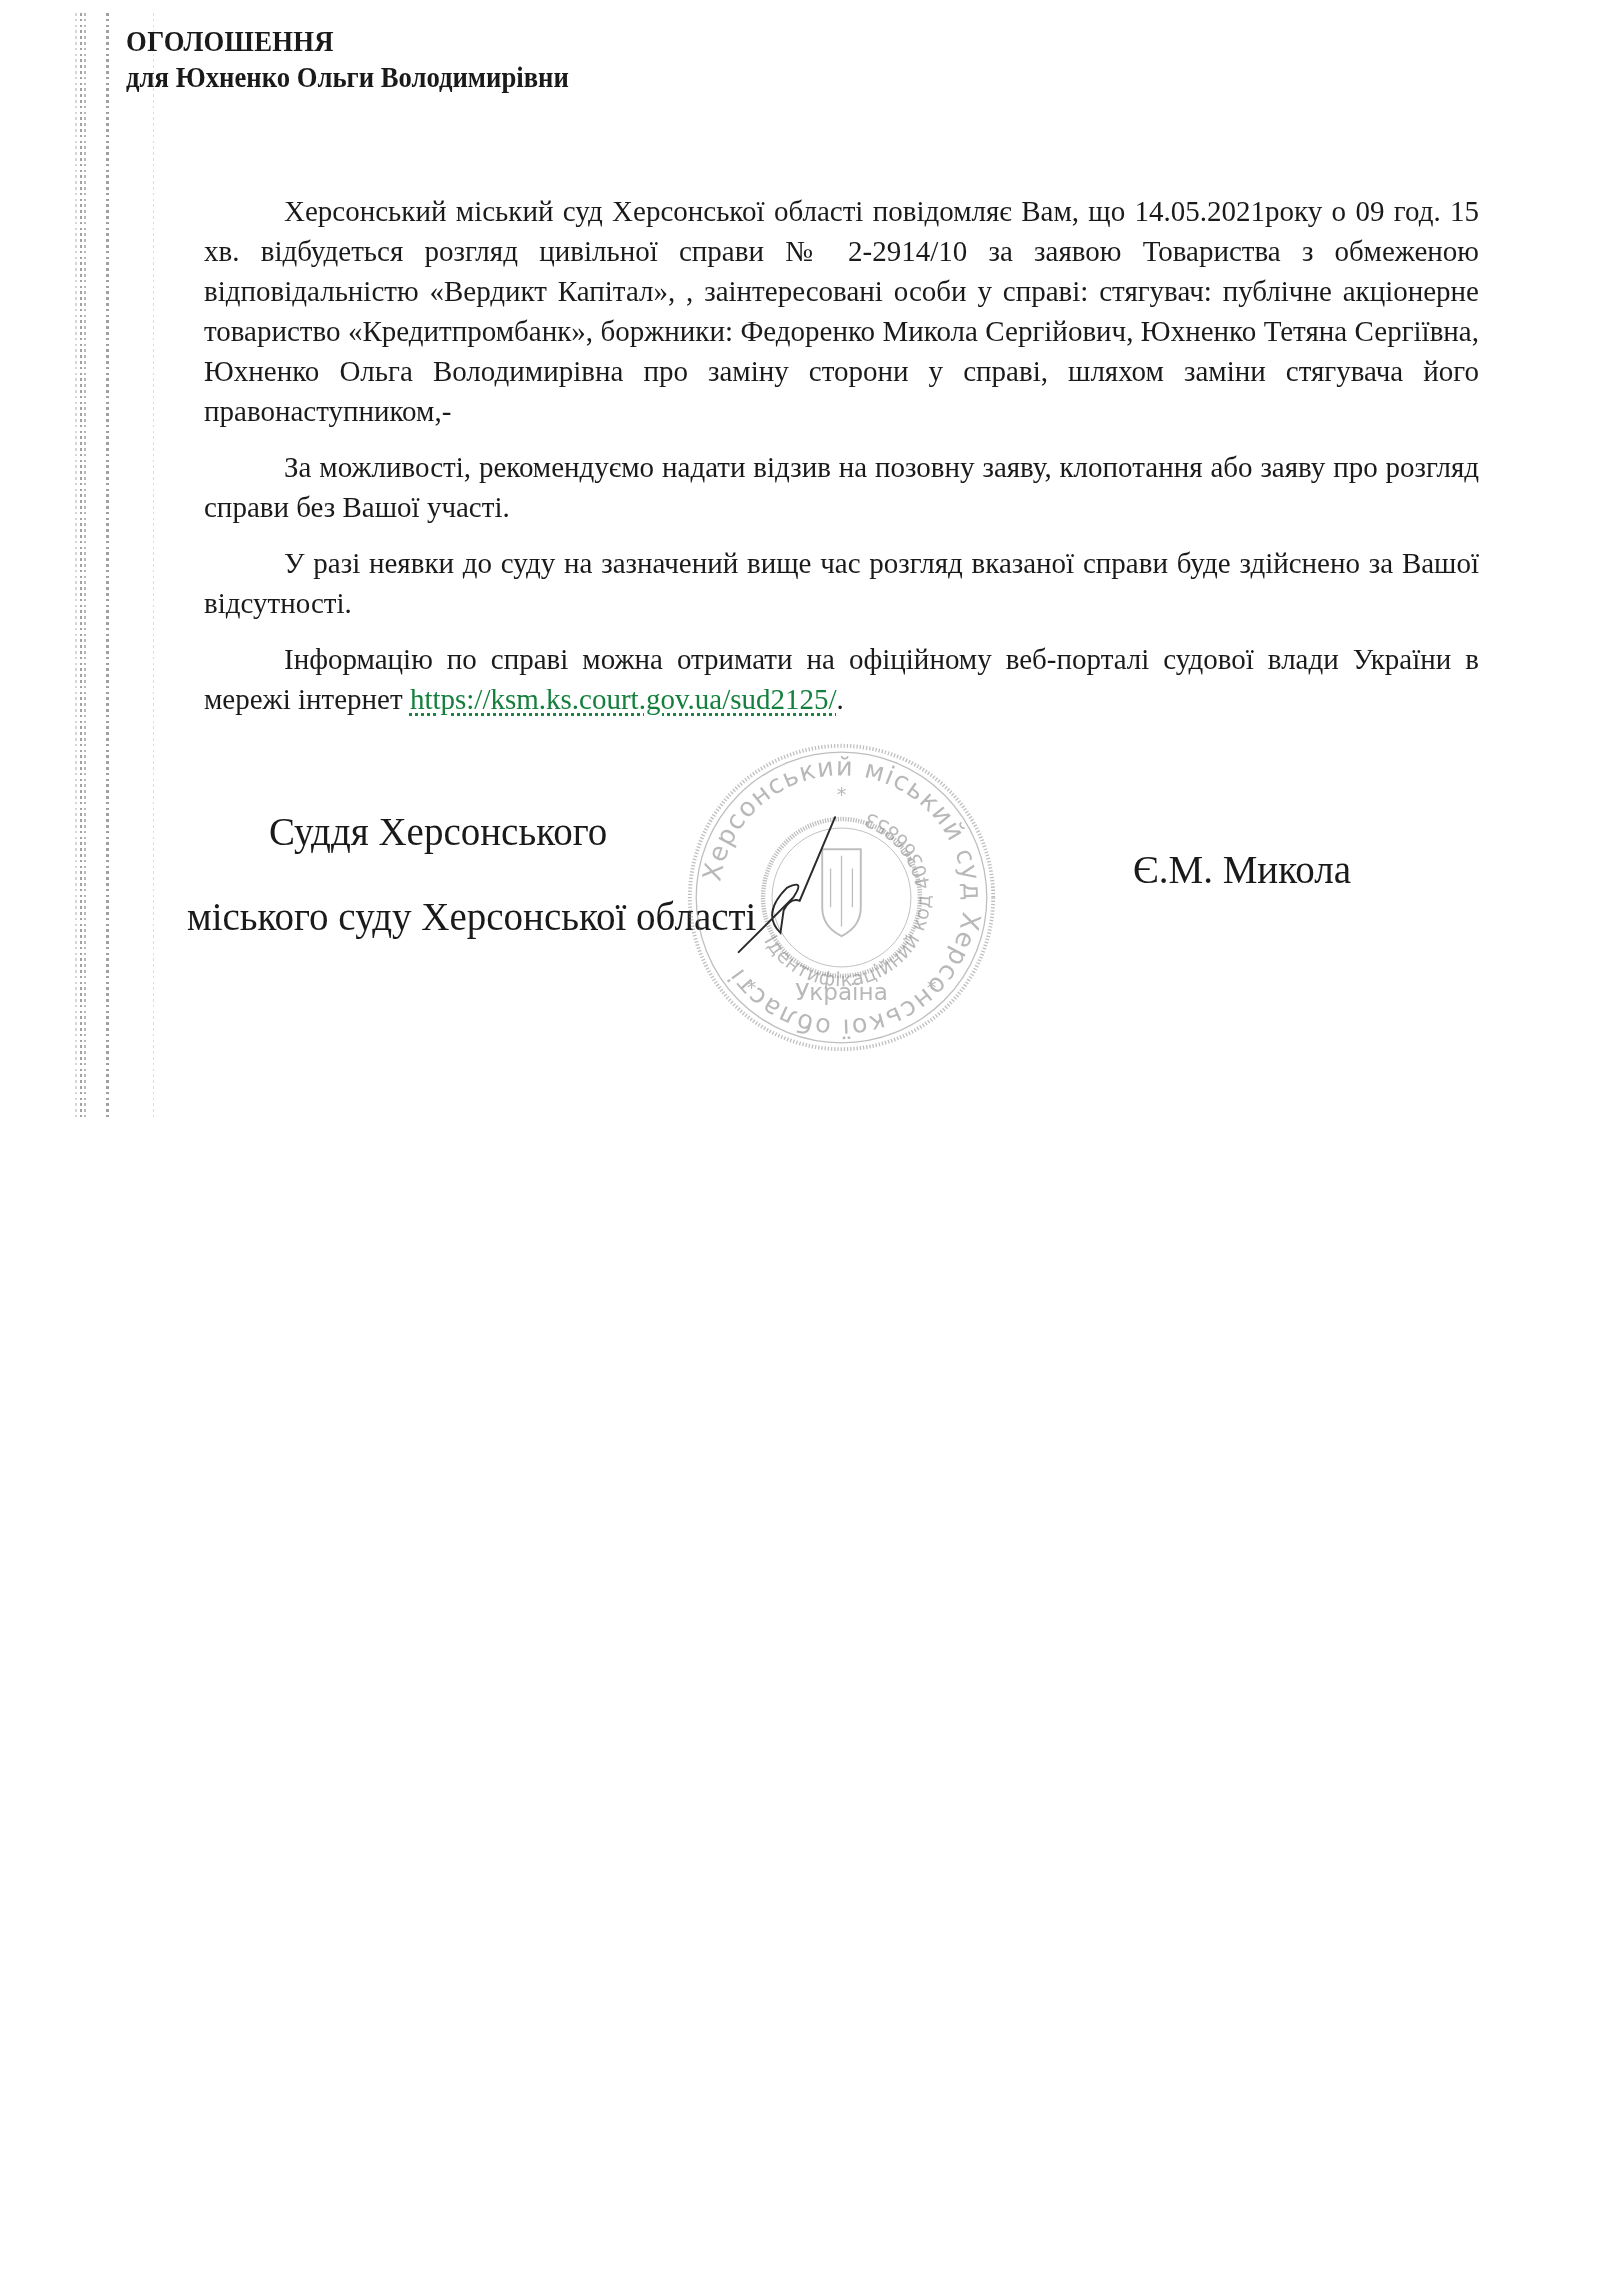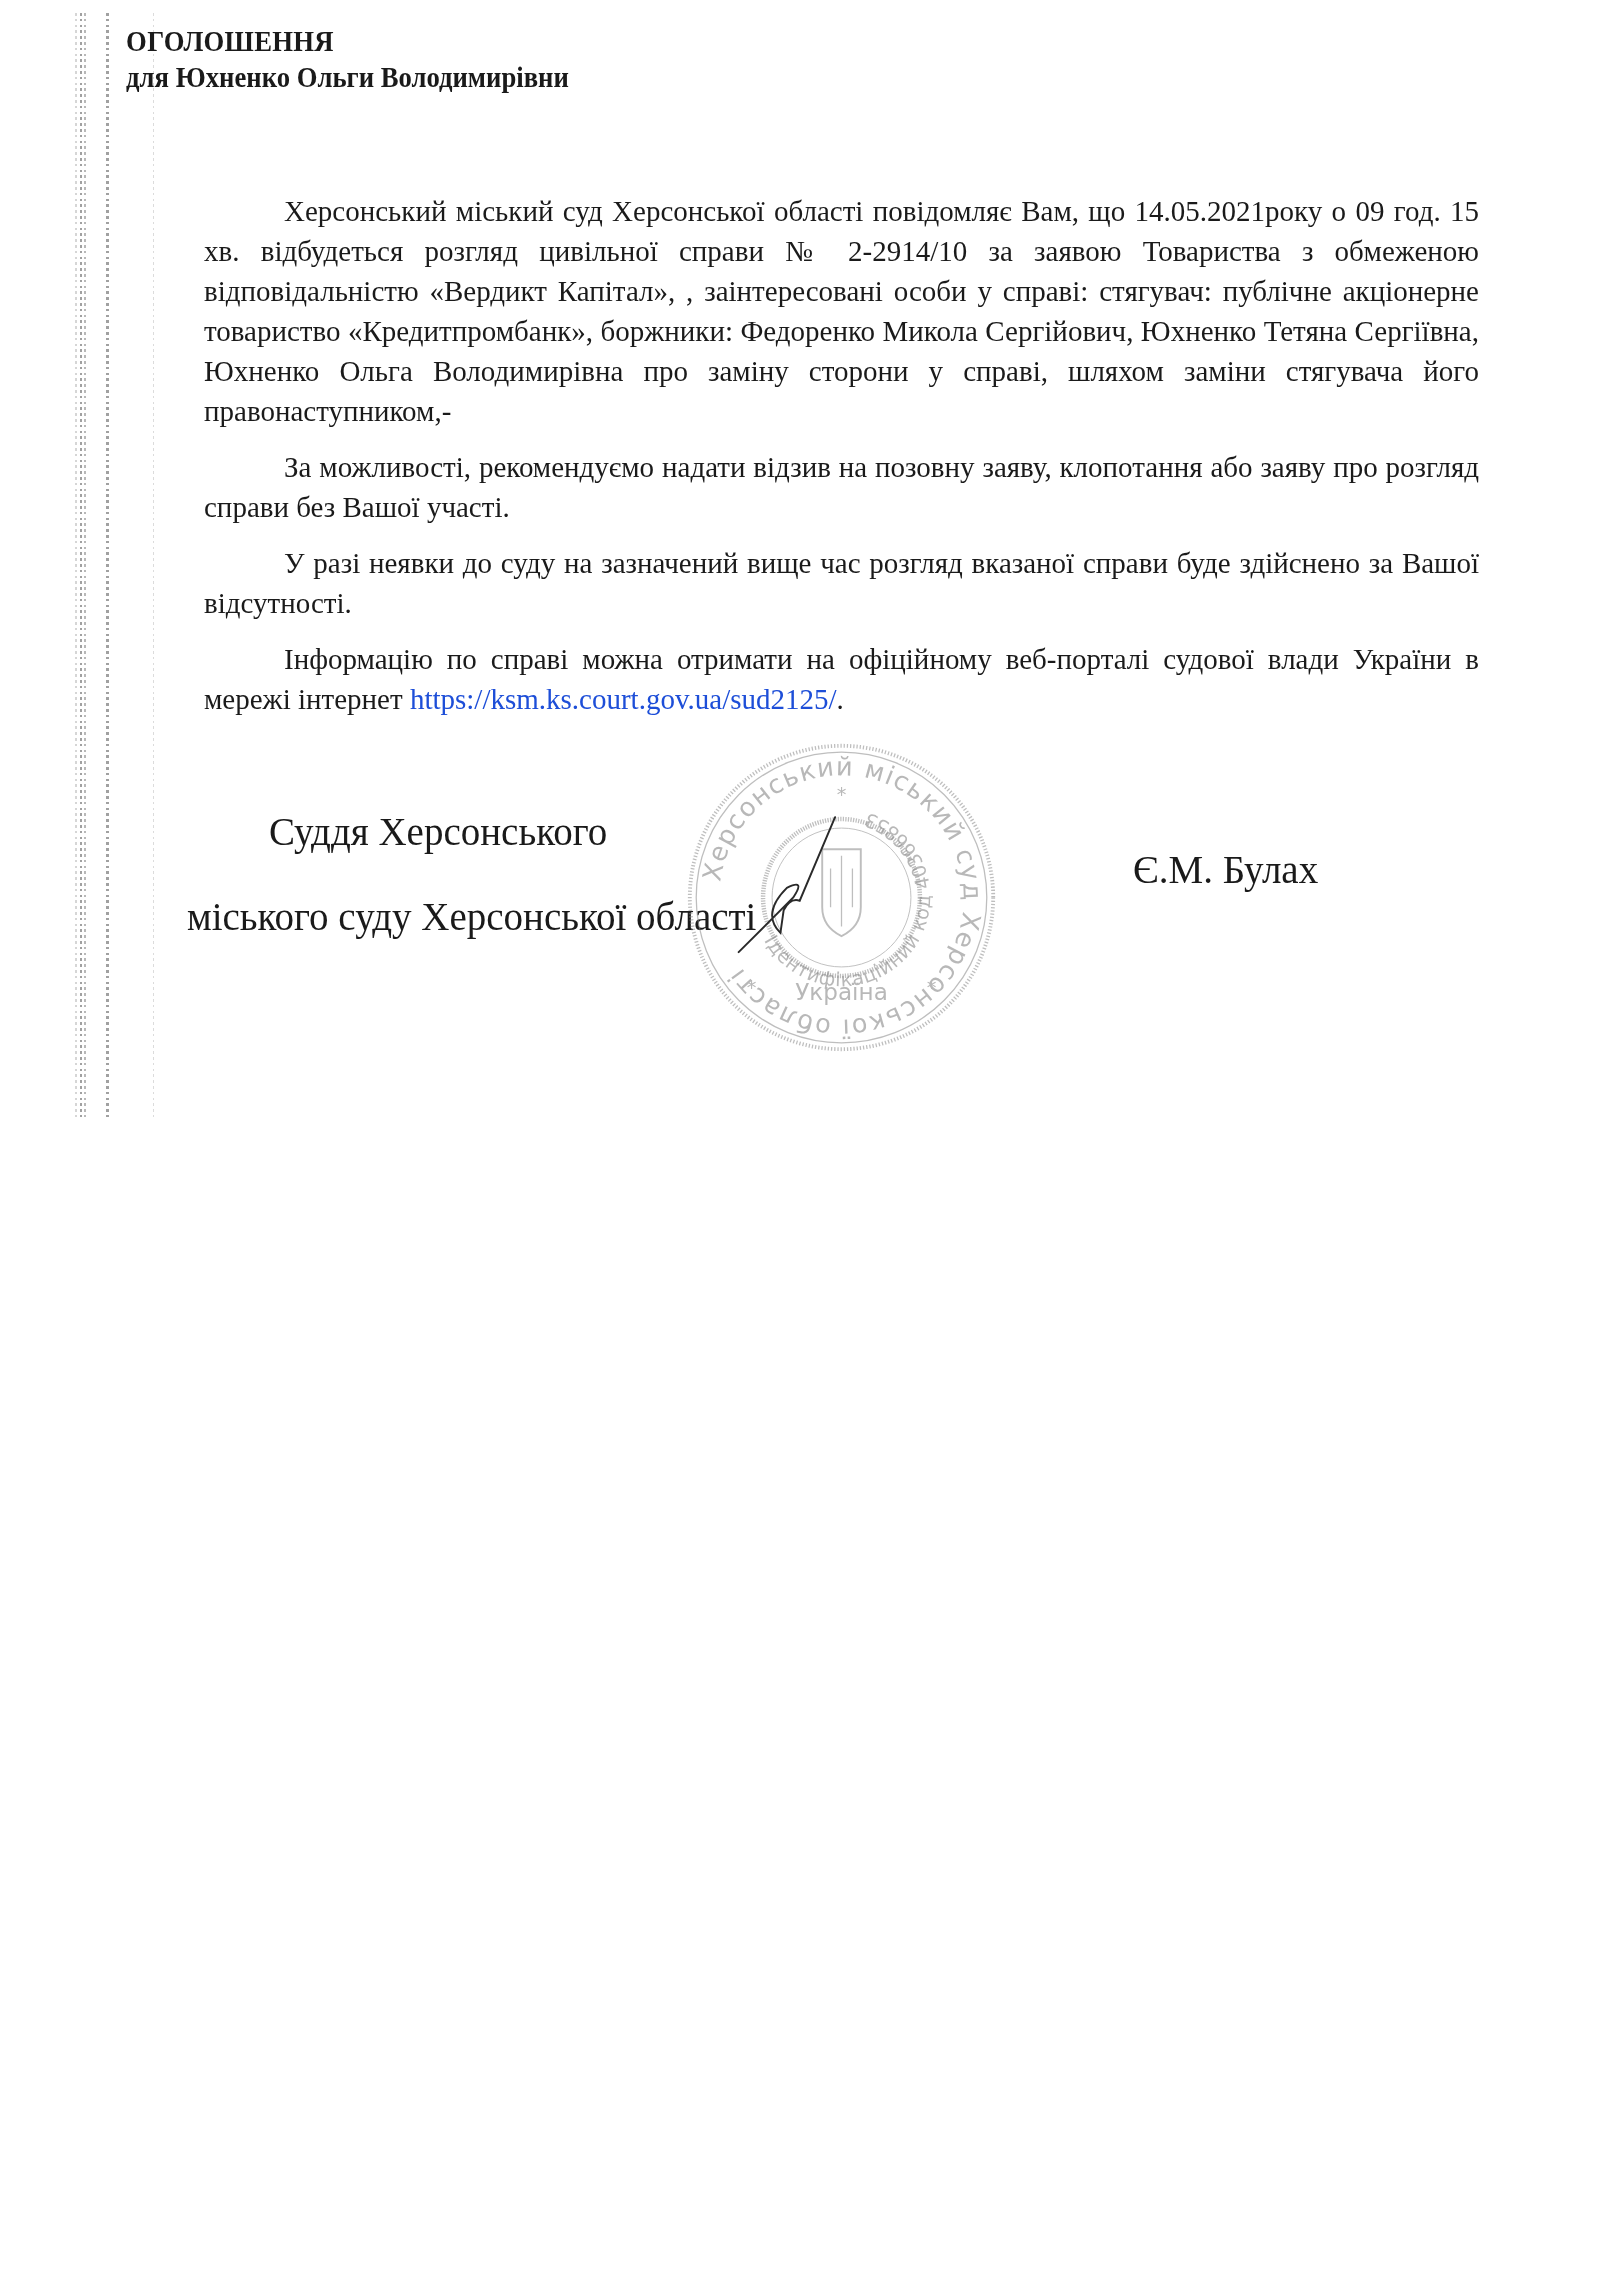--- a/index.html
+++ b/index.html
@@ -9,21 +9,21 @@
   .scan-streaks { position: absolute; left: 0; top: 13px; width: 193px; height: 1104px; pointer-events: none; }
   .streak { position: absolute; top: 0; width: 1.9px; background: repeating-linear-gradient(to bottom, rgba(40,40,40,0.55) 0 2.6px, rgba(255,255,255,0) 2.6px 5.8px); }
 
   .header { position: absolute; left: 0; right: 0; top: 23px; font-weight: bold; }
   .title { display: block; font-size: 29px; line-height: 36px; letter-spacing: 0.3px; transform: scaleX(0.92); margin-left: 64px; }
   .subtitle { display: block; font-size: 29px; line-height: 36px; transform: scaleX(0.92); margin-left: 64px; }
 
   .body { position: absolute; left: 188px; width: 1307px; top: 175px; font-size: 29px; line-height: 40px; }
   .para { margin: 16px; text-align: justify; text-indent: 80px; }
   .para.indent-extra { text-indent: 93px; }
-  .link { color: #1d4ed8; text-decoration-style: dotted; text-underline-offset: 3.9px; }
+  .link { color: #15803d; text-decoration: underline; text-decoration-style: dotted; text-underline-offset: 3.9px; }
 
   .sign { position: absolute; font-size: 39px; line-height: 39px; }
   .sign-title-1 { left: 269px; top: 812px; }
   .sign-title-2 { left: 187px; top: 897px; }
   .sign-name { left: 1133px; top: 850px; }
 
   .stamp { position: absolute; left: 684px; top: 740px; width: 315px; height: 315px; }
 </style>
 </head>
 <body>
@@ -43,21 +43,21 @@
 
 <div class="body">
   <p class="para">Херсонський міський суд Херсонської області повідомляє Вам, що  14.05.2021року о 09 год. 15 хв. відбудеться розгляд цивільної справи  № 2-2914/10 за заявою Товариства з обмеженою відповідальністю «Вердикт Капітал», , заінтересовані особи у справі: стягувач: публічне акціонерне товариство «Кредитпромбанк», боржники: Федоренко Микола Сергійович, Юхненко Тетяна Сергіївна, Юхненко Ольга Володимирівна про заміну сторони у справі, шляхом заміни стягувача його правонаступником,-</p>
   <p class="para">За можливості, рекомендуємо надати відзив на позовну заяву, клопотання або заяву про розгляд справи без Вашої участі.</p>
   <p class="para">У разі неявки до суду на зазначений вище час розгляд вказаної справи буде здійснено за Вашої відсутності.</p>
   <p class="para"><span>Інформацію по справі можна отримати на офіційному веб-порталі судової влади України в мережі інтернет </span><a class="link">https://ksm.ks.court.gov.ua/sud2125/</a><span>.</span></p>
 </div>
 
 <div class="sign sign-title-1">Суддя Херсонського</div>
 <div class="sign sign-title-2">міського суду Херсонської області</div>
-<div class="sign sign-name">Є.М. Булах</div>
+<div class="sign sign-name">Є.М. Микола</div>
 
 <svg class="stamp" viewBox="0 0 490 490" xmlns="http://www.w3.org/2000/svg">
   <defs>
     <path id="outerArc" d="M 245 245 m -190 0 a 190 190 0 1 1 380 0 a 190 190 0 1 1 -380 0"></path>
     <path id="innerArc" d="M 245 245 m -138 0 a 138 138 0 1 0 276 0 a 138 138 0 1 0 -276 0"></path>
   </defs>
   <g opacity="0.55" fill="none" stroke="#8a8a8a">
     <circle cx="245" cy="245" r="236" stroke-width="6" stroke-dasharray="2 3"></circle>
     <circle cx="245" cy="245" r="226" stroke-width="2"></circle>
     <circle cx="245" cy="245" r="122" stroke-width="7" stroke-dasharray="2 2"></circle>

